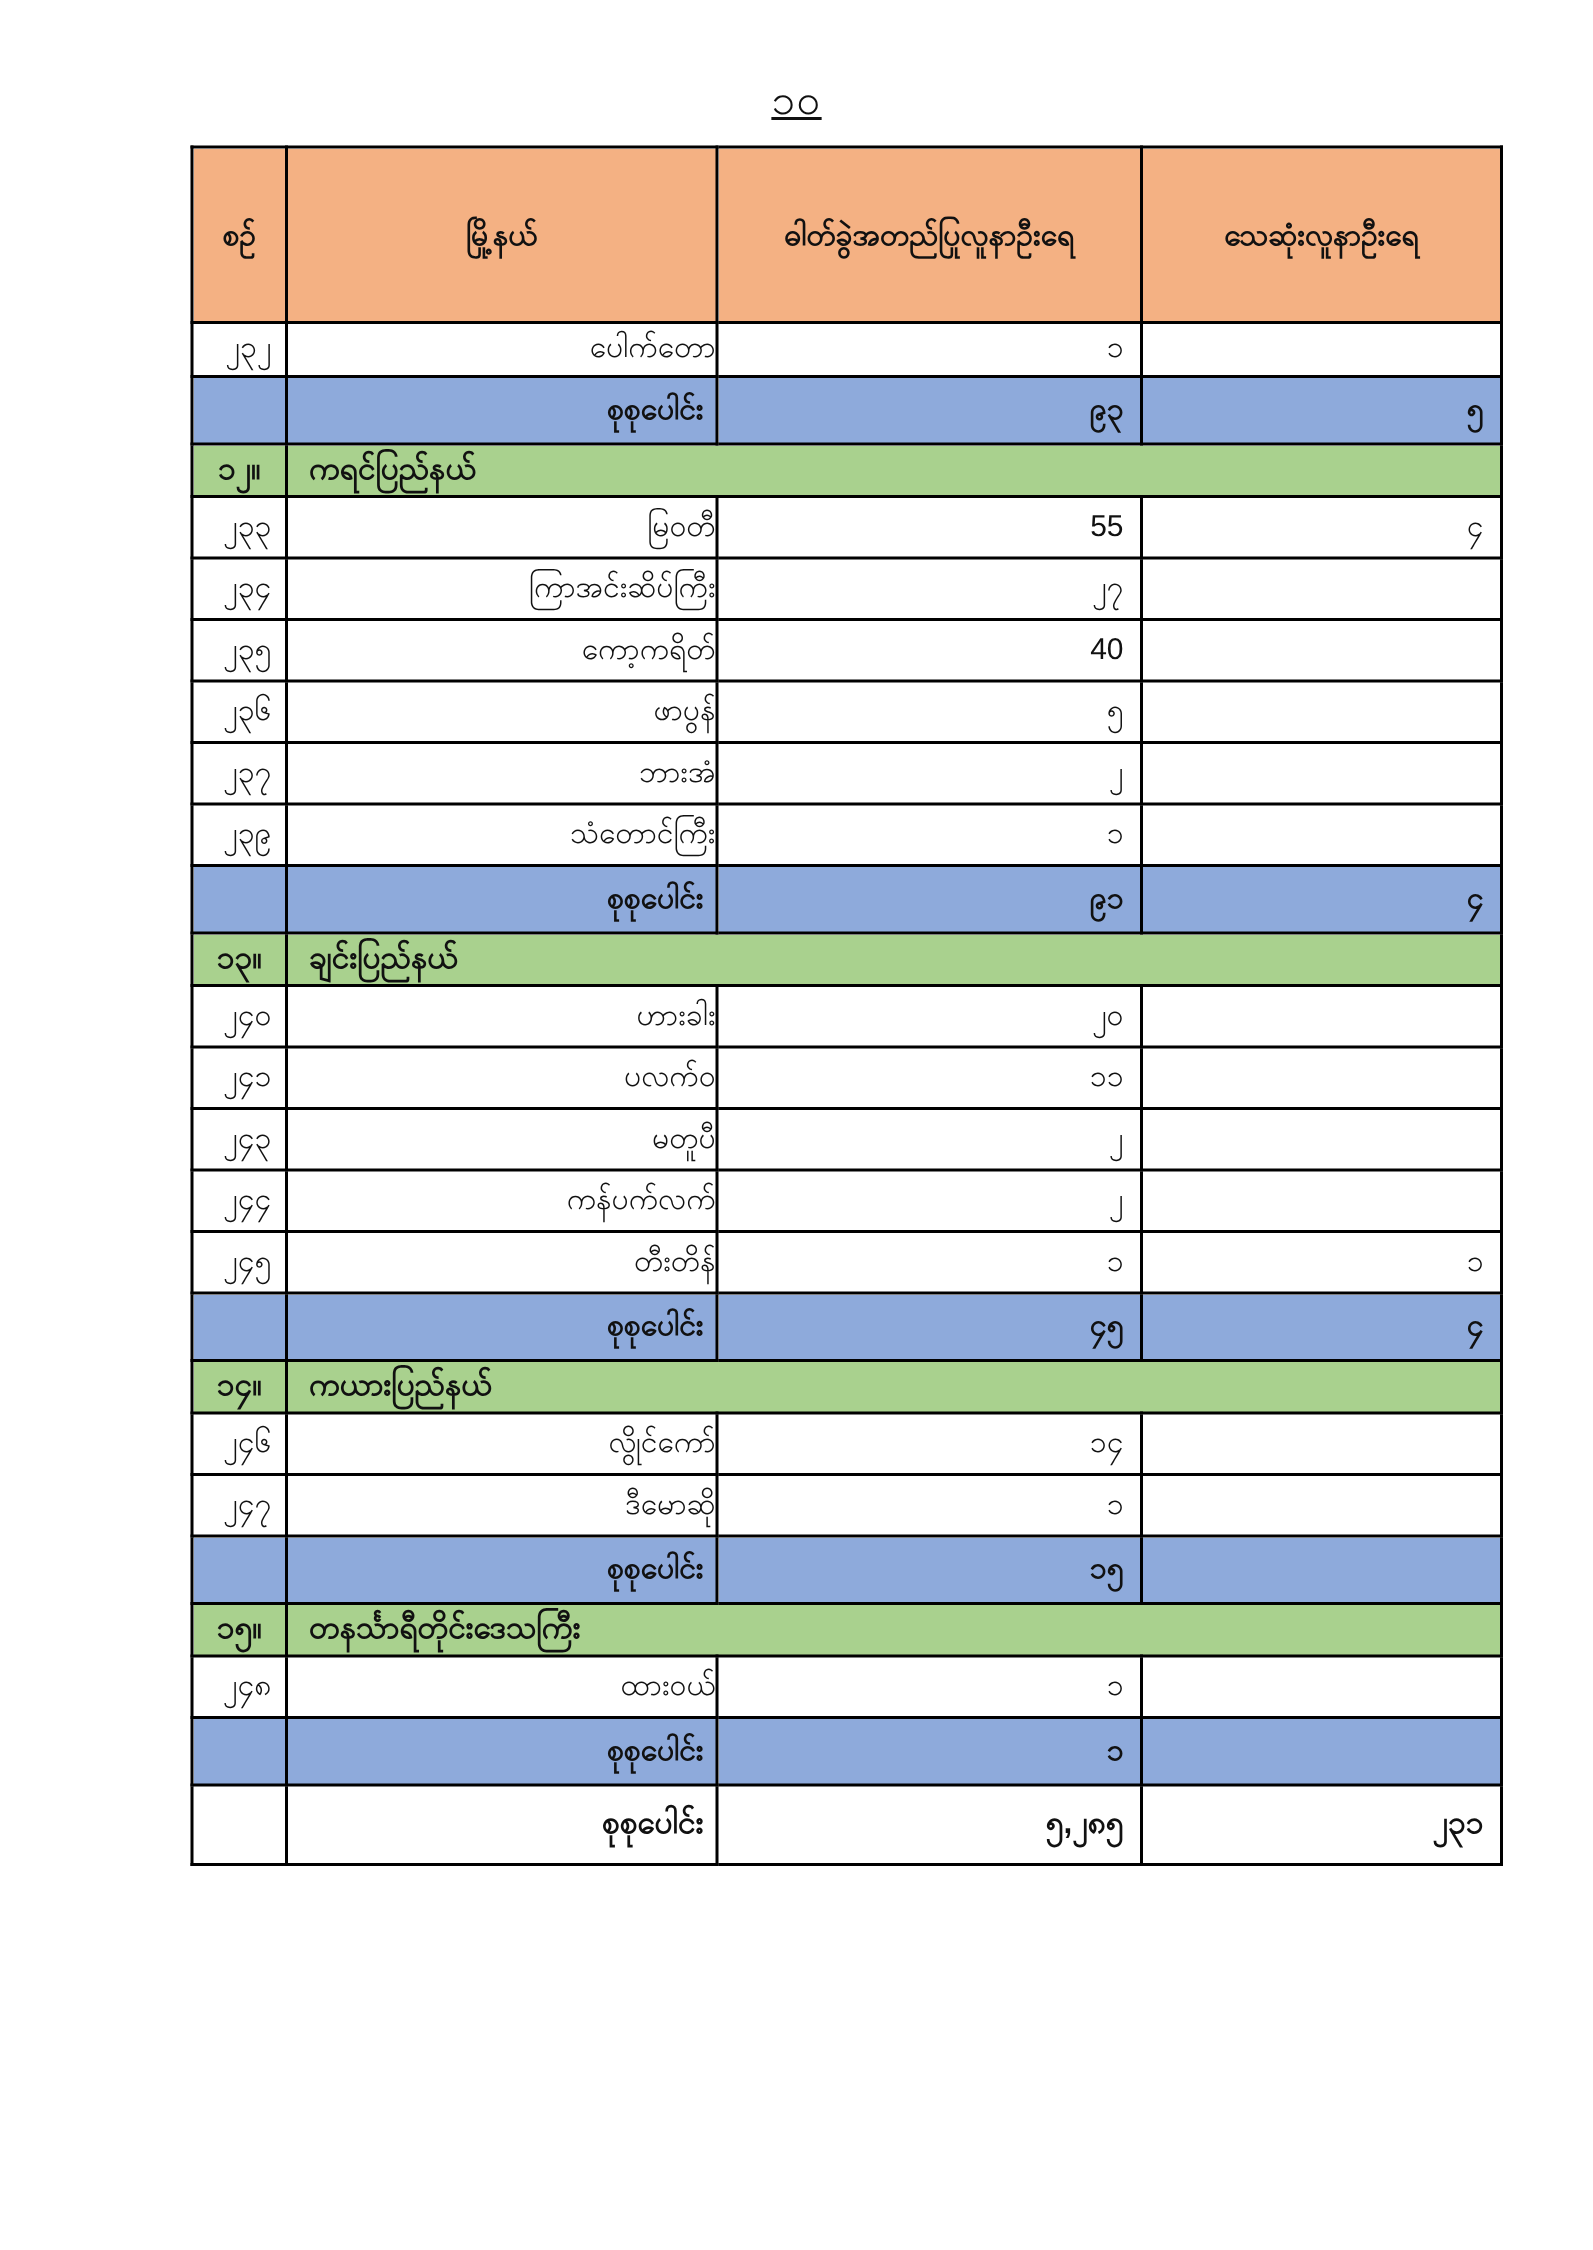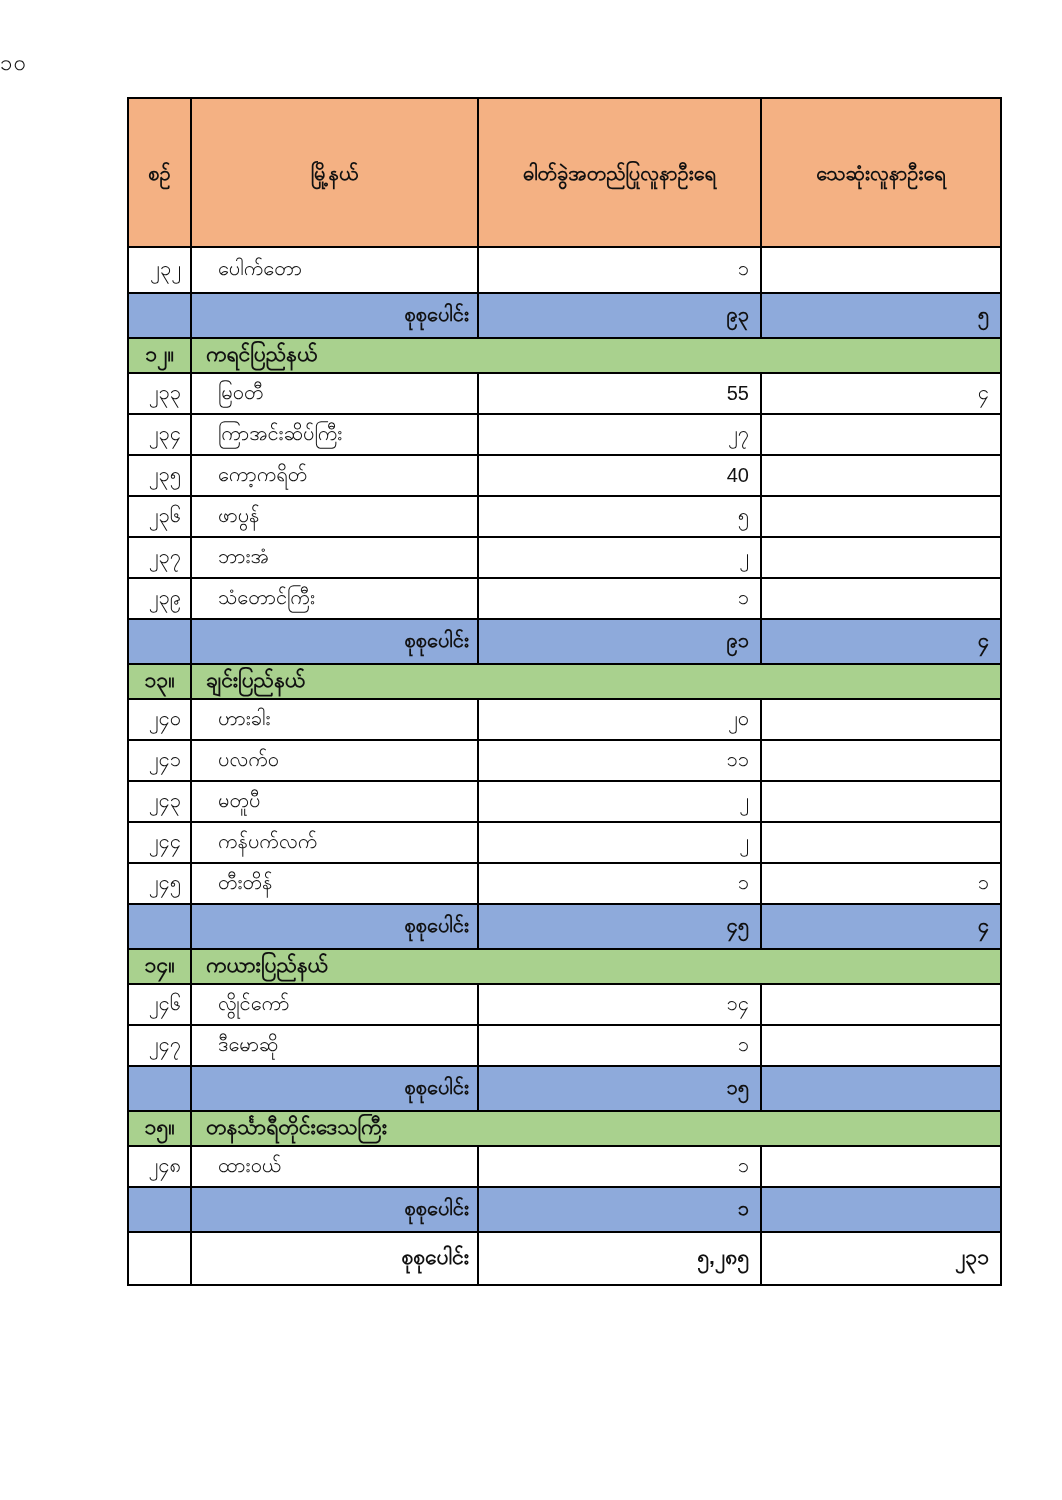--- a/index.html
+++ b/index.html
@@ -16,58 +16,60 @@
     height: 1500px;
     position: relative;
     font-family: "Liberation Sans", "DejaVu Sans", sans-serif;
     color: var(--text-color);
   }
   .page-number {
     position: absolute;
     top: 48px;
     left: 0;
     width: 100%;
-    font-size: 22px;
+    text-align: center;
+    font-size: 28px;
     letter-spacing: 1px;
+    text-decoration: underline;
   }
   table.main-table {
     position: absolute;
     left: 127px;
     top: 97px;
     width: 873px;
     border-collapse: collapse;
     table-layout: fixed;
     font-size: 20px;
   }
   .main-table th, .main-table td {
     border: 2px solid var(--border-color);
     vertical-align: middle;
     overflow: hidden;
     white-space: nowrap;
   }
   
   .main-table thead th {
     background: var(--header-bg);
-    height: 149px;
+    height: 117px;
     font-weight: bold;
     text-align: center;
     font-size: 20px;
     padding: 0 4px;
     white-space: normal;
     line-height: 1.5;
   }
   
   tr.data-row td { height: 41px; background: #ffffff; }
-  tbody tr.data-row:first-child td { height: 46px; }
+  tbody tr.data-row:first-child td { height: 36px; }
   tr.total-row td { height: 45px; background: var(--total-bg); font-weight: bold; }
   tr.section-row td { height: 35px; background: var(--section-bg); font-weight: bold; font-size: 21px; }
   tr.grand-row td { height: 53px; background: #ffffff; font-weight: bold; font-size: 21px; }
   
   td.c-no { text-align: right; padding-right: 9px; }
-  td.c-township { text-align: left; padding-left: 26px; }
+  td.c-township { text-align: right; padding-left: 26px; }
   td.c-val { text-align: right; padding-right: 11px; }
   td.c-label { text-align: right; padding-right: 8px; }
   td.sec-no { text-align: center; padding: 0 2px; }
   td.sec-name { text-align: left; padding-left: 14px; }
 </style>
 </head>
 <body>
 
 <div class="page-number">၁၀</div>
 

